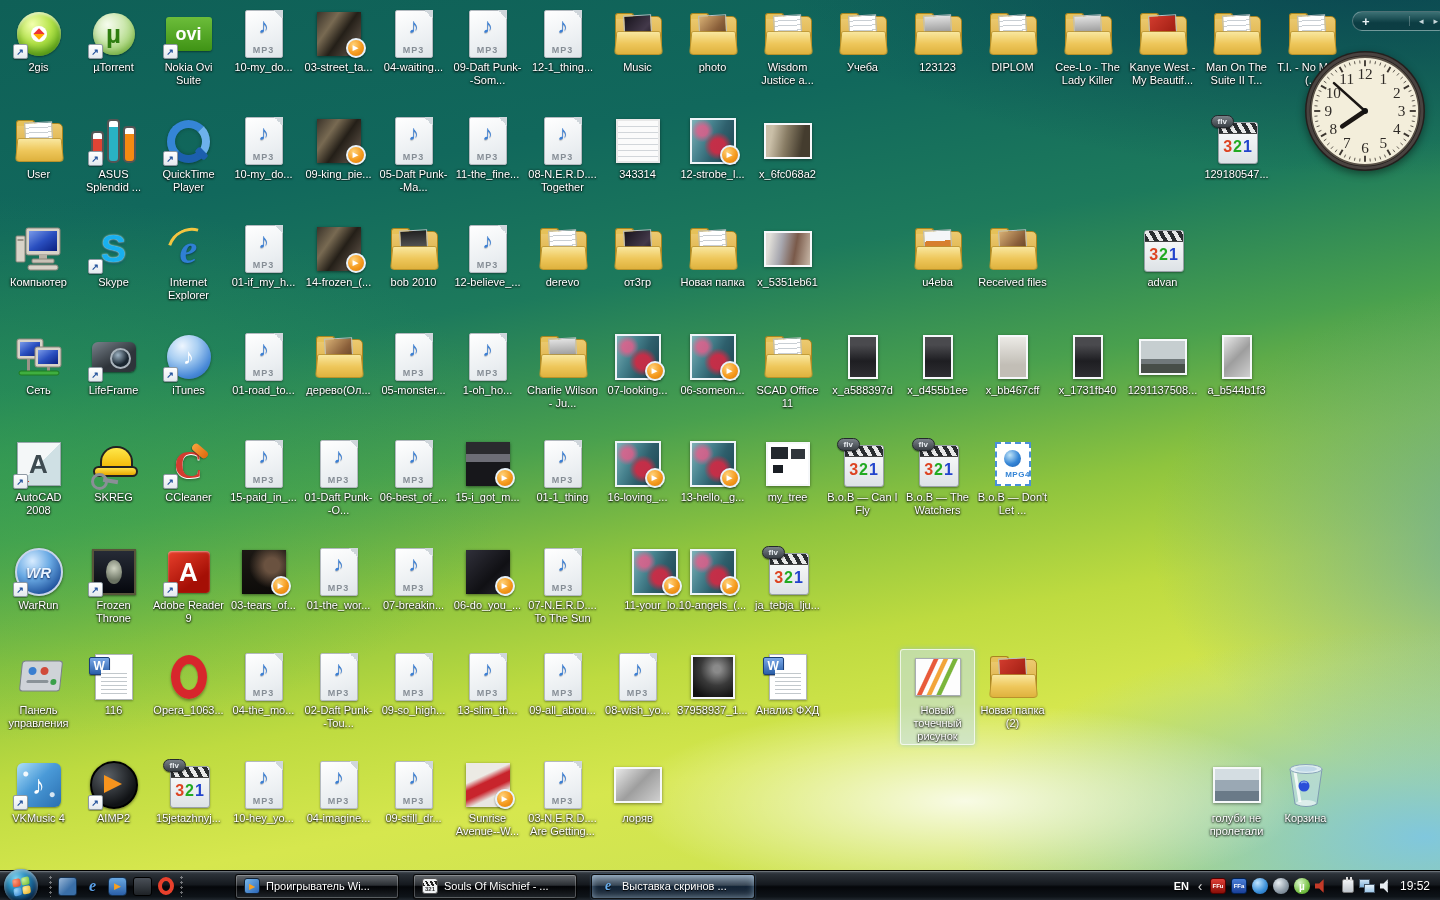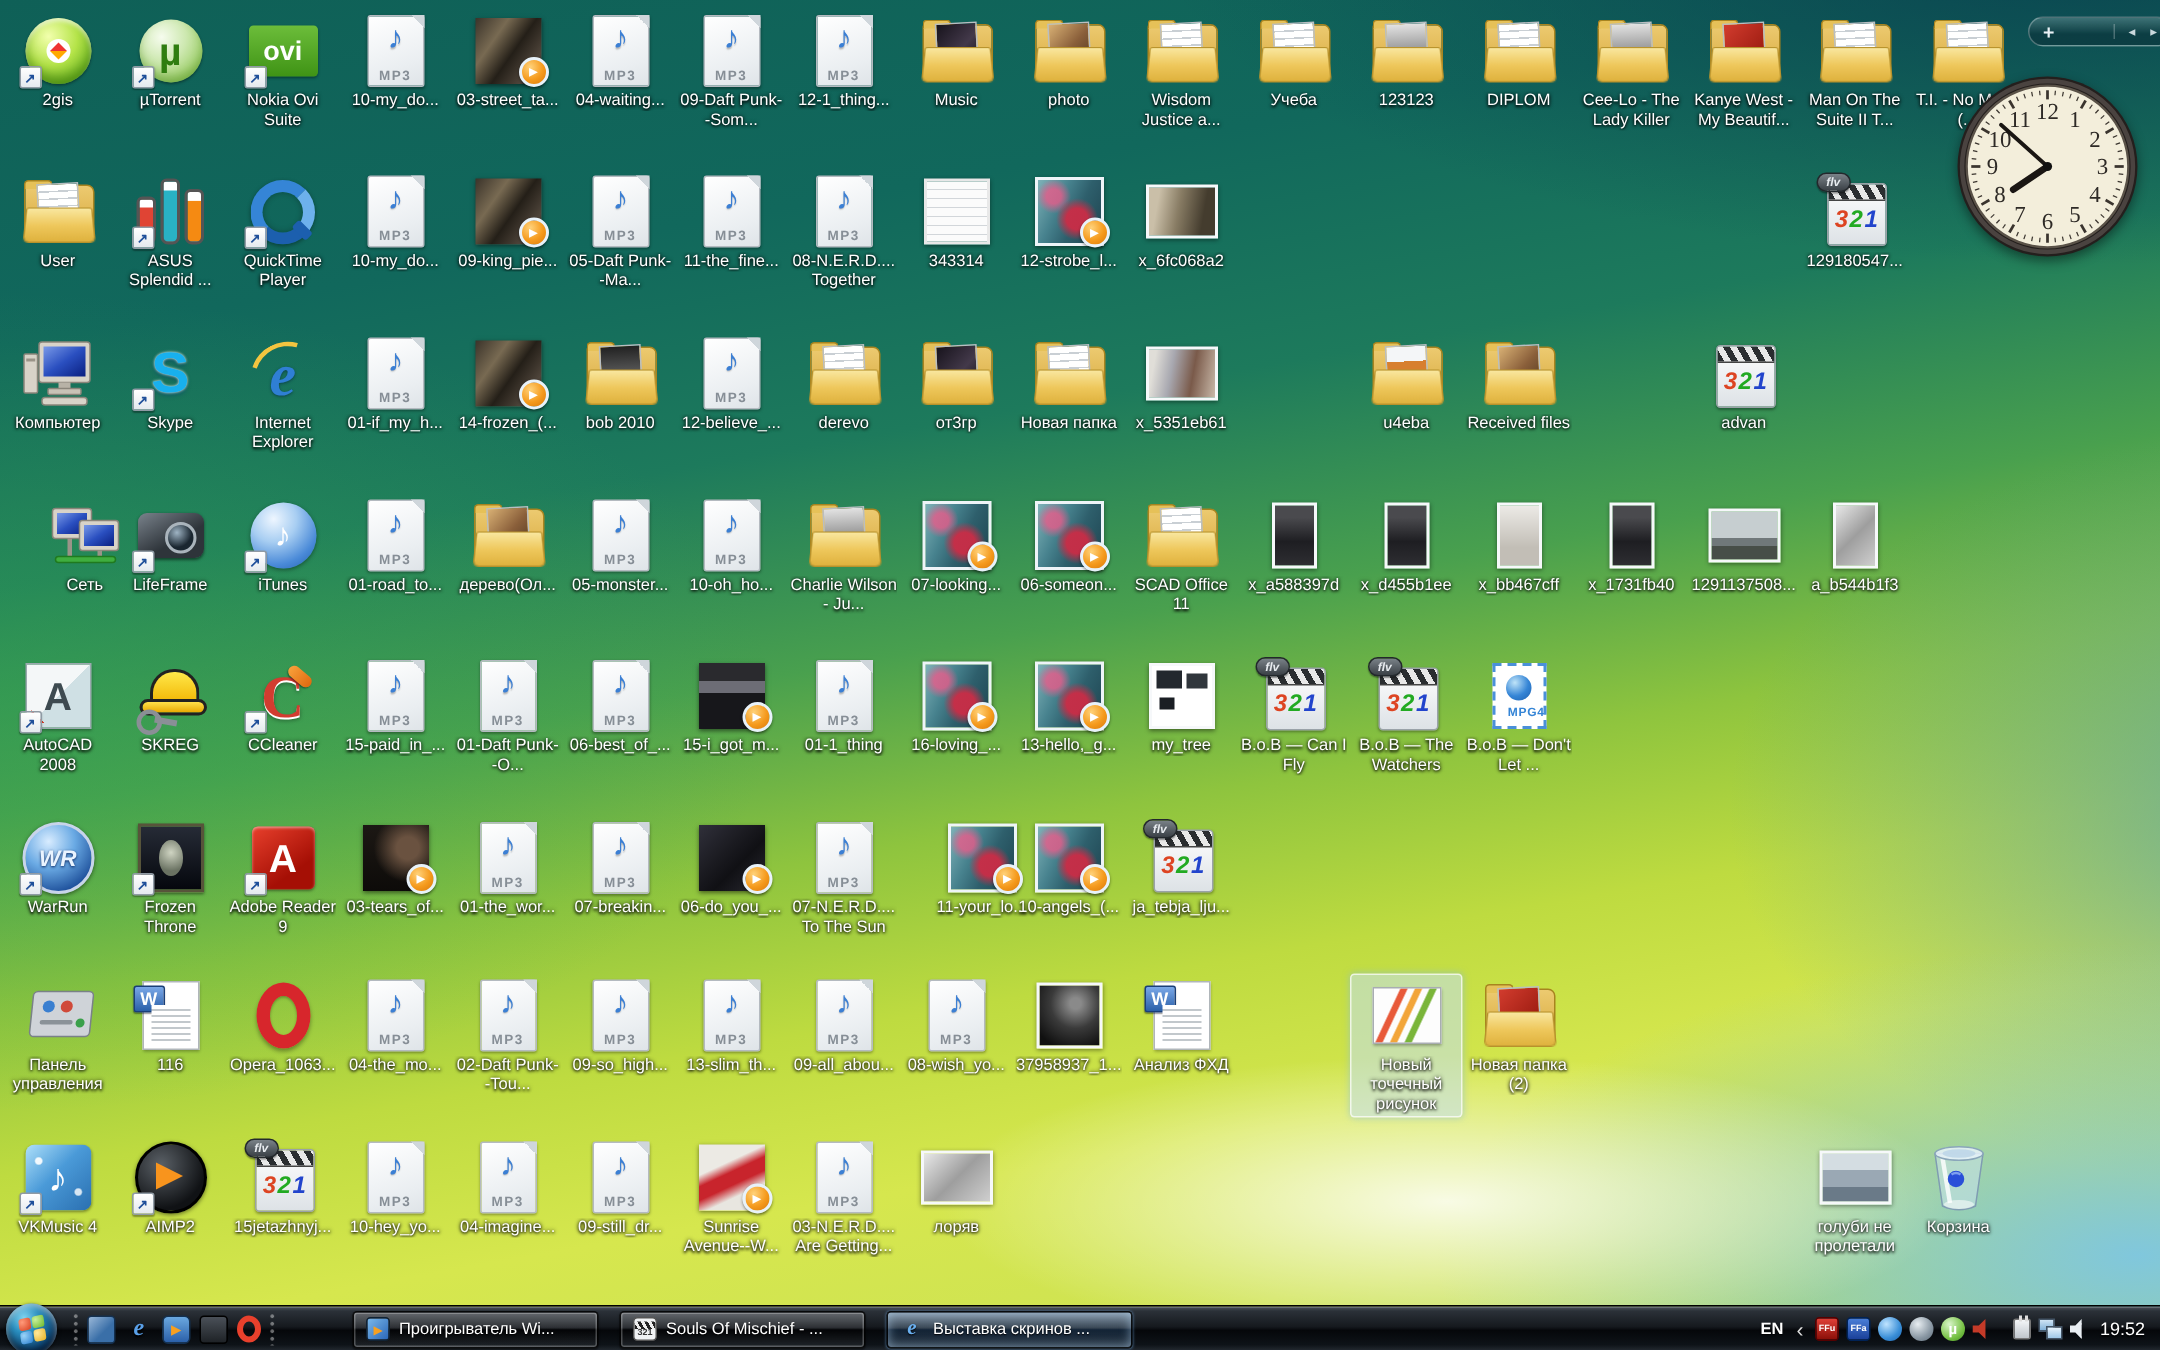--- a/index.html
+++ b/index.html
@@ -72,21 +72,21 @@
   .ph-light{background:linear-gradient(#eceae6,#c2beb6 70%);}
   .ph-sky{background:linear-gradient(#c6ced0 0 55%,#70787a 55% 72%,#474e48 72%);}
   .ph-street{background:linear-gradient(100deg,#cabfa8 15%,#887c64 45%,#443c2e 80%);}
   .ph-city{background:linear-gradient(100deg,#e0ded8 10%,#a8a8b0 35%,#7a5a4a 65%,#c8b8a8);}
   .ph-sheet{background:repeating-linear-gradient(#fbfbfb 0 5px,#d2d6da 5px 6px);border-color:#e8e8e8;}
   .ph-collage{background-color:#fff;background-image:linear-gradient(#23282e,#23282e),linear-gradient(#30363c,#30363c),linear-gradient(#1a1e24,#1a1e24);
       background-size:17px 12px,14px 10px,10px 8px;background-position:3px 3px,23px 5px,5px 21px;background-repeat:no-repeat;}
   .ph-group{background:linear-gradient(#d4dde2 0 35%,#9aa8b4 35% 70%,#6a7a88 70%);}
   .ph-smoke{background:radial-gradient(circle at 60% 30%,#8a8a8a 0 10%,#3a3a3a 45%,#101010 85%);}
   
-  .mcw{position:relative;width:40px;height:46px;font-style:italic;}
+  .mcw{position:relative;width:40px;height:46px;}
   .flv{position:absolute;top:-3px;left:-6px;background:linear-gradient(#7a8288,#3a4046);color:#e8ecf0;font-size:8px;font-weight:bold;
       padding:1px 6px;border-radius:7px;border:1px solid #23282c;z-index:2;box-shadow:0 1px 1px rgba(0,0,0,.4);}
   .mc{position:absolute;bottom:0;left:1px;width:38px;height:40px;background:linear-gradient(#fefefe,#dde2e6);
       border:1px solid #9aa2a8;border-radius:3px;overflow:hidden;box-shadow:0 1px 2px rgba(0,0,0,.35);}
   .mctop{display:block;height:10px;background:repeating-linear-gradient(60deg,#2a2d30 0 4px,#e8e8e8 4px 8px);border-bottom:1px solid #444;}
   .mcn{display:flex;justify-content:center;gap:1px;font-size:16px;font-weight:bold;line-height:26px;}
   .mcn b:nth-child(1){color:#d42;}.mcn b:nth-child(2){color:#2a2;}.mcn b:nth-child(3){color:#24c;}
   
   .mpg4{position:relative;width:36px;height:44px;background:#fff;border:2px dashed #4a90d9;box-sizing:border-box;
       display:flex;flex-direction:column;align-items:center;justify-content:center;gap:3px;}
@@ -673,21 +673,21 @@
               <span class="mcn">
                 <b>3</b>
                 <b>2</b>
                 <b>1</b>
               </span>
             </div>
           </div>
         </div>
         <div class="lbl">advan</div>
       </div>
-      <div class="dicon" style="left:19px;top:329px">
+      <div class="dicon" style="left:1px;top:329px">
         <div class="ic">
           <svg class="icsvg" width="48" height="44" viewBox="0 0 48 44">
             <defs>
               <linearGradient id="scrB" x1="0" y1="0" x2="1" y2="1">
                 <stop offset="0" stop-color="#7a9ae8"></stop>
                 <stop offset=".5" stop-color="#2a4fc0"></stop>
                 <stop offset="1" stop-color="#0a1f80"></stop>
               </linearGradient>
             </defs>
             <rect x="2" y="4" width="26" height="20" rx="2" fill="#d8d3c8" stroke="#8a857a"></rect>
@@ -750,21 +750,21 @@
         <div class="lbl">05-monster...</div>
       </div>
       <div class="dicon" style="left:450px;top:329px">
         <div class="ic">
           <div class="mp3pg">
             <i class="fold"></i>
             <span class="note">♪</span>
             <span class="mp3t">MP3</span>
           </div>
         </div>
-        <div class="lbl">10-oh_ho...</div>
+        <div class="lbl">1-oh_ho...</div>
       </div>
       <div class="dicon" style="left:525px;top:329px">
         <div class="ic">
           <div class="fw">
             <i class="fbk"></i>
             <i class="fpp">
               <u class="art-bw"></u>
             </i>
             <i class="ffr"></i>
           </div>

